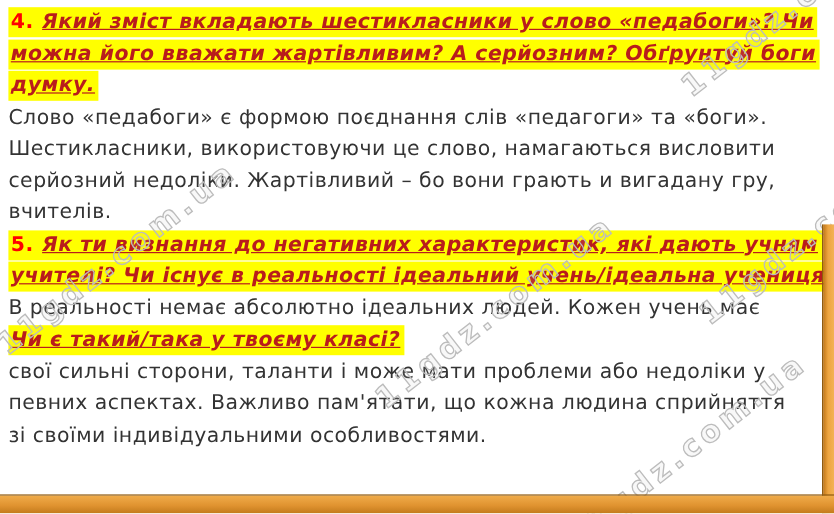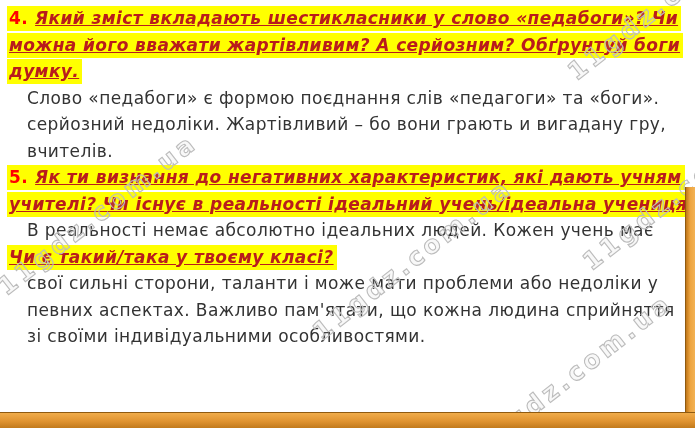--- a/index.html
+++ b/index.html
@@ -35,21 +35,21 @@
     font-weight: bold;
     font-style: normal;
     margin-right: 7px;
   }
   .qt {
     font-style: italic;
     font-weight: bold;
     color: #b91c1c;
     text-decoration: underline;
   }
-  .ans { color: #333333; margin-left: 20px; }
+  .ans { color: #333333; }
 
   
   .wm {
     position: absolute;
     font-size: 25px;
     font-weight: bold;
     letter-spacing: 4px;
     white-space: nowrap;
     color: rgba(200,200,200,0.12);
     -webkit-text-stroke: 1.1px #bcbcbc;
@@ -96,20 +96,21 @@
       <span class="hl"><span class="num">4.</span><span class="qt">Який зміст вкладають шестикласники у слово «педабоги»? Чи</span></span>
     </div>
     <div class="line">
       <span class="hl"><span class="qt">можна його вважати жартівливим? А серйозним? Обґрунтуй боги</span></span>
     </div>
     <div class="line">
       <span class="hl"><span class="qt">думку.</span></span>
     </div>
 
     <div class="line ans">Слово «педабоги» є  формою поєднання слів «педагоги» та «боги».</div>
+    <div class="line ans">Шестикласники, використовуючи це слово, намагаються висловити</div>
     <div class="line ans">серйозний недоліки. Жартівливий – бо вони грають и вигадану гру,</div>
     <div class="line ans">вчителів.</div>
 
     <div class="line">
       <span class="hl"><span class="num">5.</span><span class="qt">Як ти визнання до негативних характеристик, які дають учням</span></span>
     </div>
     <div class="line">
       <span class="hl"><span class="qt">учителі? Чи існує в реальності ідеальний учень/ідеальна учениця?</span></span>
     </div>
     <div class="line ans">В реальності немає абсолютно ідеальних людей. Кожен учень має</div>

